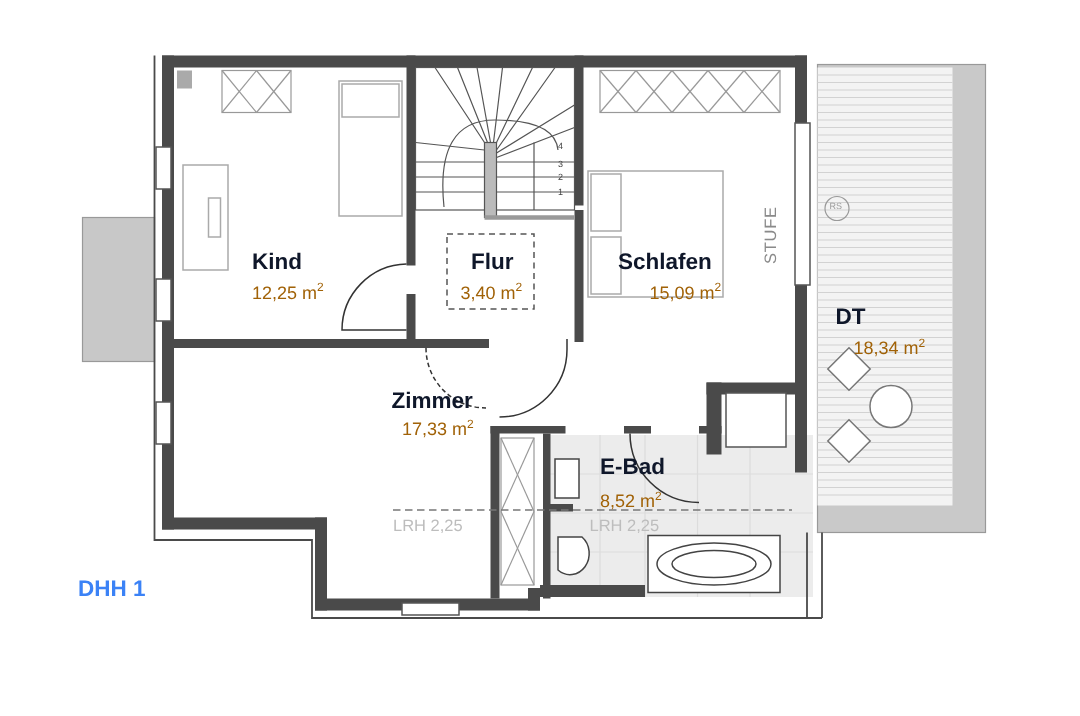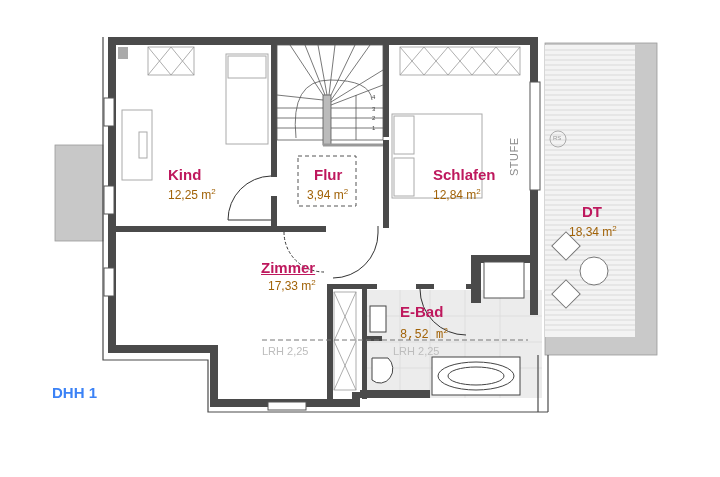--- a/index.html
+++ b/index.html
@@ -1,18 +1,18 @@
 <!DOCTYPE html>
 <html><head>
 <meta charset="utf-8">
 <style>
   html,body{margin:0;padding:0;background:#fff;}
   body{width:720px;height:477px;position:relative;overflow:hidden;font-family:"Liberation Sans",sans-serif;}
   svg{position:absolute;left:0;top:0;}
-  .lbl{position:absolute;font-family:"Liberation Sans",sans-serif;color:#be185d;white-space:nowrap;}
+  .lbl{position:absolute;font-family:"Liberation Sans",sans-serif;color:#0f172a;white-space:nowrap;}
   .name{font-weight:bold;font-size:15px;}
   .area{font-size:12px;color:#a16207;}
   .area sup{font-size:8px;}
   .faint{font-size:11px;color:#bdbdbd;}
   .dhh{position:absolute;left:52px;top:384px;font-weight:bold;font-size:15px;color:#3b82f6;}
   .stufe{position:absolute;left:508px;top:140px;font-size:11px;color:#8a8a8a;transform:rotate(-90deg);transform-origin:left top;letter-spacing:0.5px;}
 </style>
 </head>
 <body>
 
@@ -218,33 +218,33 @@
     <ellipse cx="476" cy="376" rx="38" ry="14"></ellipse>
     <ellipse cx="476" cy="376" rx="28" ry="9"></ellipse>
     <rect x="484" y="262" width="40" height="36" stroke="#555"></rect>
   </g>
 </svg>
 
 <div class="lbl name" style="left:168px;top:166px;">Kind</div>
 <div class="lbl area" style="left:168px;top:187px;"><span>12,25 m</span><sup>2</sup></div>
 
 <div class="lbl name" style="left:314px;top:166px;">Flur</div>
-<div class="lbl area" style="left:307px;top:187px;"><span>3,94 m</span><sup>2</sup></div>
-
-<div class="lbl name" style="left:433px;top:166px;">Schlafen</div>
-<div class="lbl area" style="left:433px;top:187px;"><span>12,84 m</span><sup>2</sup></div>
-
-<div class="lbl name" style="left:582px;top:203px;text-align:right;">DT</div>
+<div class="lbl area" style="left:307px;top:187px;"><span>3,40 m</span><sup>2</sup></div>
+
+<div class="lbl name" style="left:412px;top:166px;">Schlafen</div>
+<div class="lbl area" style="left:433px;top:187px;"><span>15,09 m</span><sup>2</sup></div>
+
+<div class="lbl name" style="left:557px;top:203px;text-align:right;">DT</div>
 <div class="lbl area" style="left:569px;top:224px;"><span>18,34 m</span><sup>2</sup></div>
 
-<div class="lbl name" style="left:261px;top:259px;text-decoration:underline;">Zimmer</div>
+<div class="lbl name" style="left:261px;top:259px;">Zimmer</div>
 <div class="lbl area" style="left:268px;top:278px;"><span>17,33 m</span><sup>2</sup></div>
 
 <div class="lbl name" style="left:400px;top:303px;">E-Bad</div>
-<div class="lbl area" style="left:400px;top:326px;font-family:Liberation Mono, monospace;"><span>8,52 m</span><sup>2</sup></div>
+<div class="lbl area" style="left:400px;top:326px;"><span>8,52 m</span><sup>2</sup></div>
 
 <div class="lbl faint" style="left:262px;top:345px;">LRH 2,25</div>
 <div class="lbl faint" style="left:393px;top:345px;">LRH 2,25</div>
 
 <div class="lbl" style="left:553px;top:135px;font-size:6px;color:#999;">RS</div>
 
 <div class="stufe" style="top:176px;">STUFE</div>
 
 <div class="dhh">DHH 1</div>
 

